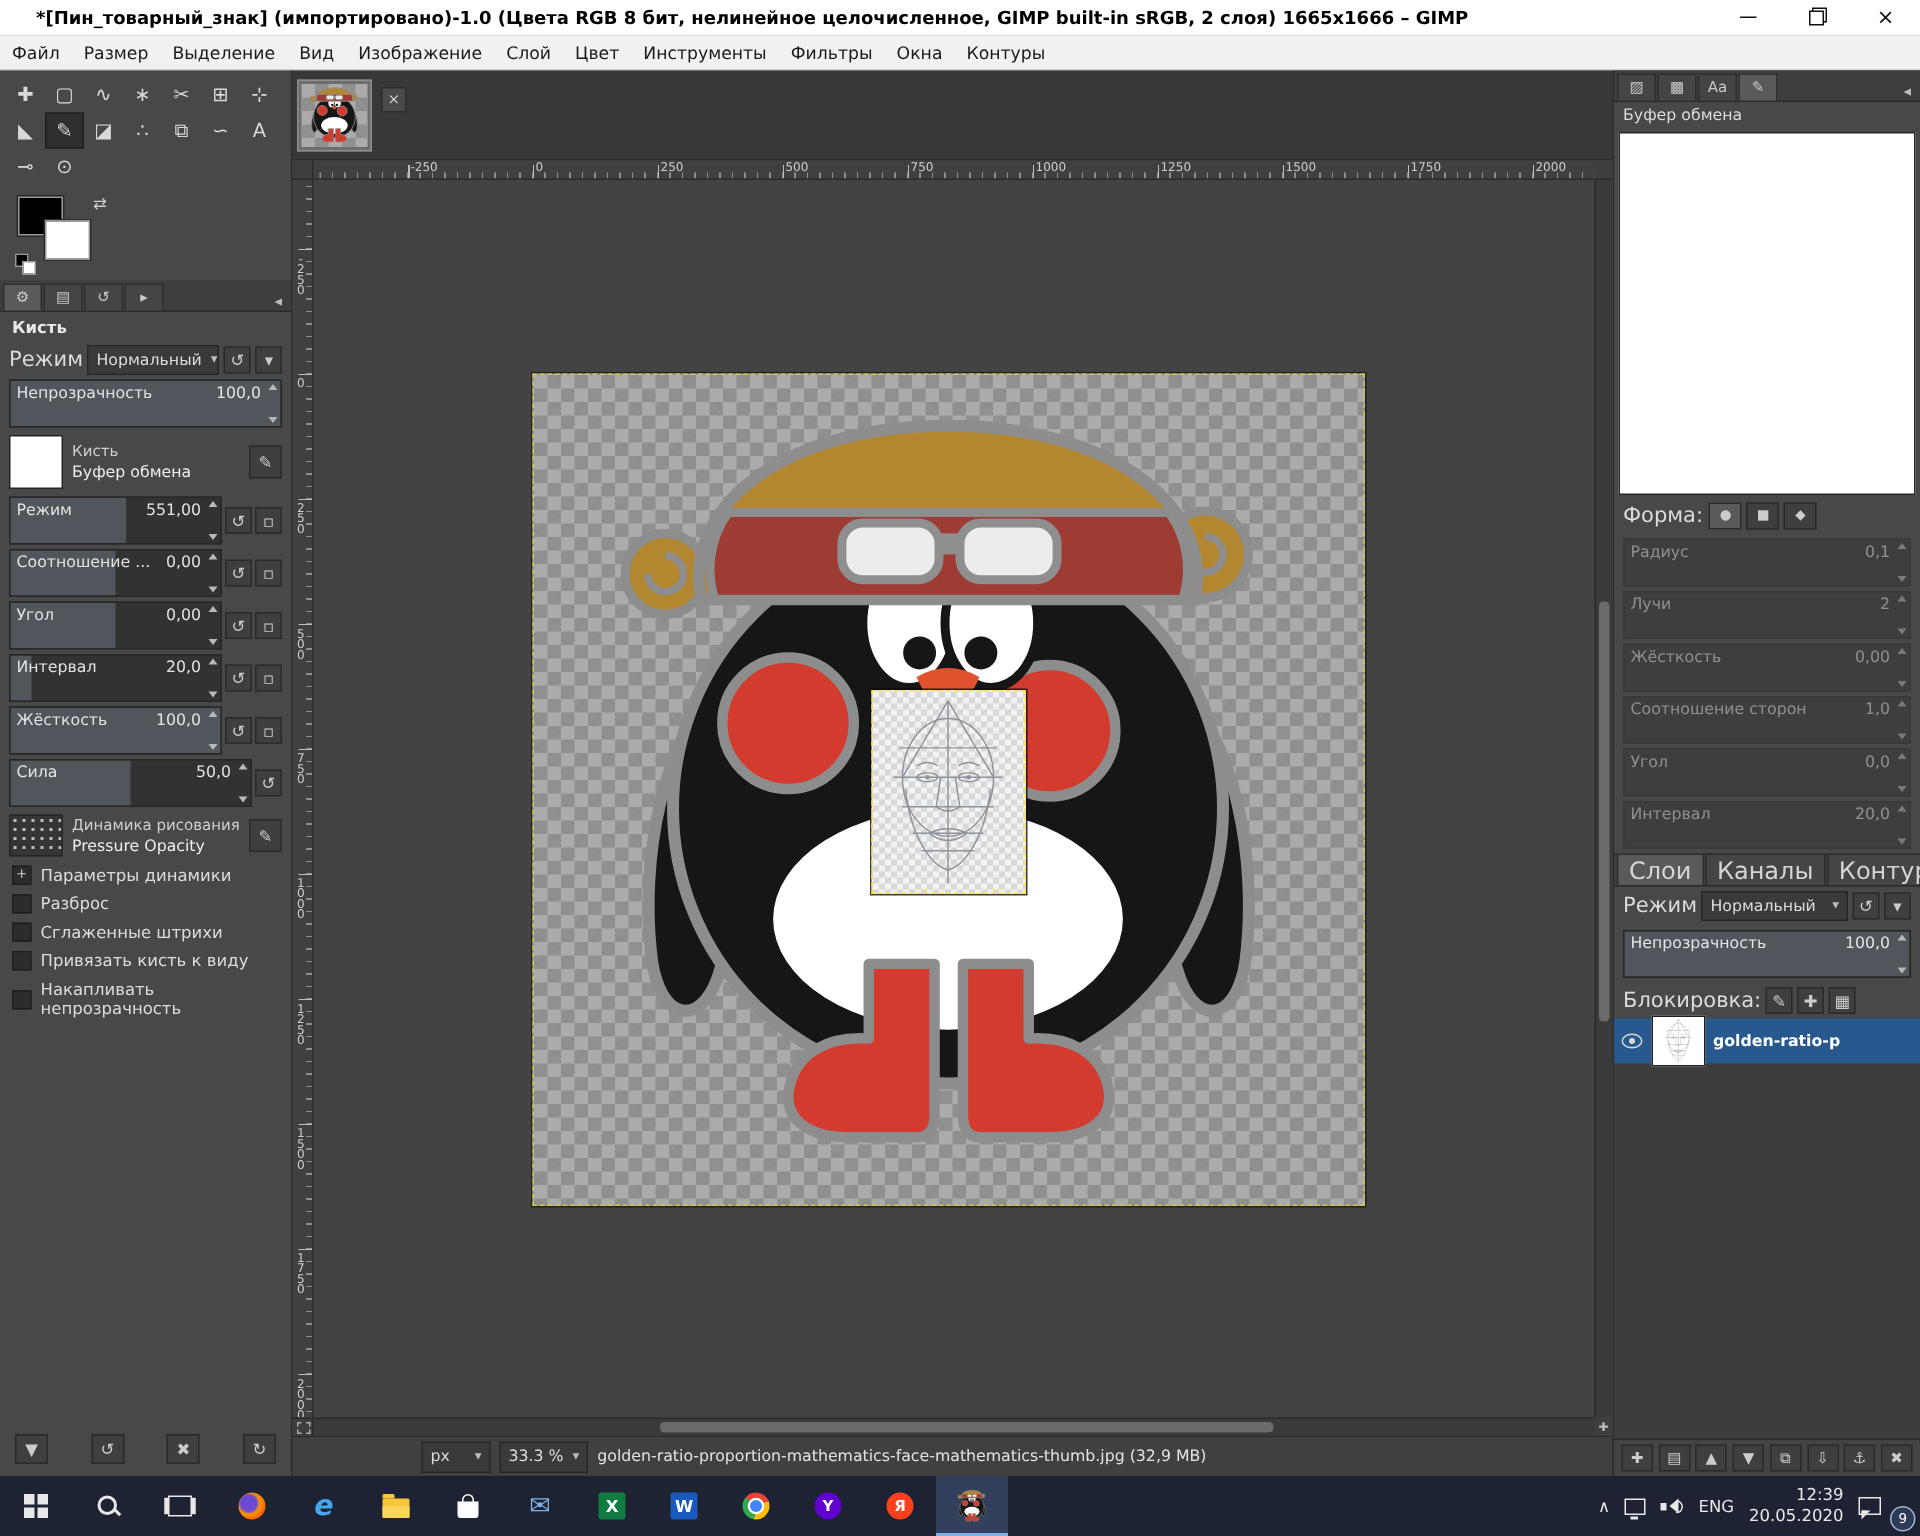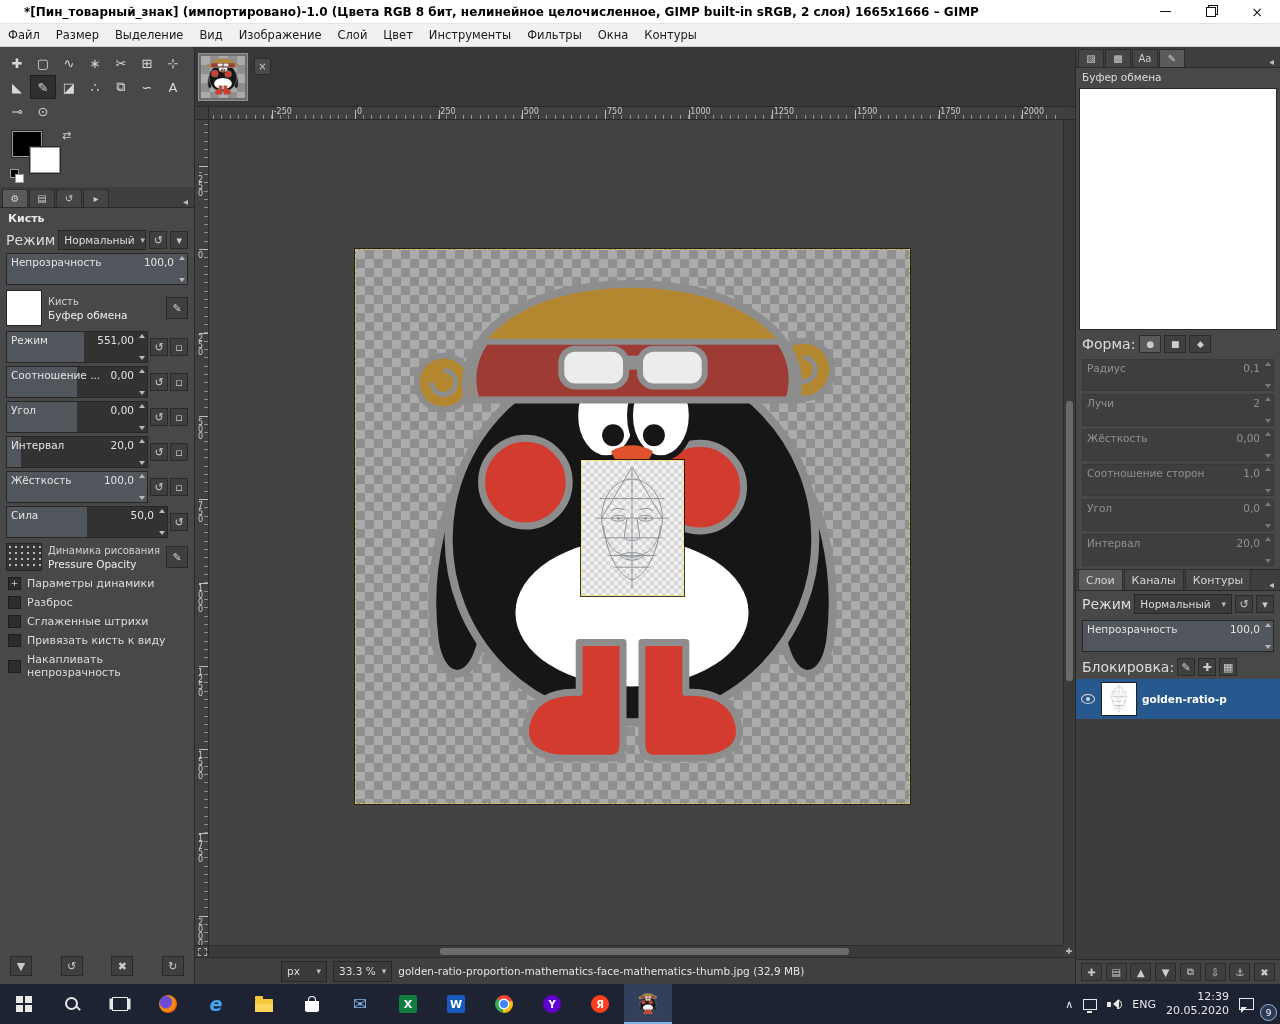--- a/index.html
+++ b/index.html
@@ -111,23 +111,23 @@
   .statusbar .combo{min-width:34px;height:17px;}
   .smsg{font-size:10.5px;color:#e3e3e3;white-space:nowrap;overflow:hidden;text-overflow:ellipsis;}
 
   
   .brush-title{font-size:10.5px;color:#ddd;padding:3px 6px;}
   .brush-preview{height:240px;margin:2px 3px;background:#fff;border:1px solid #262626;}
   .shape-row{display:flex;align-items:center;gap:4px;padding:3px 6px;}
   .shbtn{width:20px;height:16px;background:#3f3f3f;border:1px solid #2a2a2a;color:#ccc;font-size:9px;display:flex;align-items:center;justify-content:center;}
   .shbtn.act{background:#5a5a5a;}
   .layers-dock{flex:1;display:flex;flex-direction:column;border-top:1px solid #2a2a2a;min-height:0;}
-  .ltab{display:flex;align-items:center;gap:3px;padding:2px 7px;font-size:11px;color:#d5d5d5;background:#454545;border:1px solid #2e2e2e;border-bottom:none;margin-right:1px;height:16px;box-sizing:content-box;}
+  .ltab{display:flex;align-items:center;gap:3px;padding:2px 7px;font-size:16px;color:#d5d5d5;background:#454545;border:1px solid #2e2e2e;border-bottom:none;margin-right:1px;height:16px;box-sizing:content-box;}
   .ltab.act{background:#5a5a5a;}
-  .lrow{display:flex;align-items:center;gap:5px;height:40px;padding:0 4px;}
+  .lrow{display:flex;align-items:center;gap:5px;height:30px;padding:0 4px;}
   .lrow.sel{background:#27588e;}
   .eye{position:relative;width:16px;height:12px;flex:none;}
   .eye::before{content:"";position:absolute;inset:1px;border:1px solid #d8d8d8;border-radius:50%;}
   .eye::after{content:"";position:absolute;left:6px;top:4px;width:4px;height:4px;background:#d8d8d8;border-radius:50%;}
   .lthumb{position:relative;width:34px;height:32px;border:1px solid #1f1f1f;overflow:hidden;flex:none;}
   .lthumb.facebg{background:#fff;}
   .lthumb svg{position:absolute;inset:0;width:100%;height:100%;}
   .lname{font-size:10.5px;color:#ddd;white-space:nowrap;overflow:hidden;}
   .lrow.sel .lname{color:#fff;font-weight:bold;}
   .layer-list{flex:1;background:#3d3d3d;min-height:0;}

